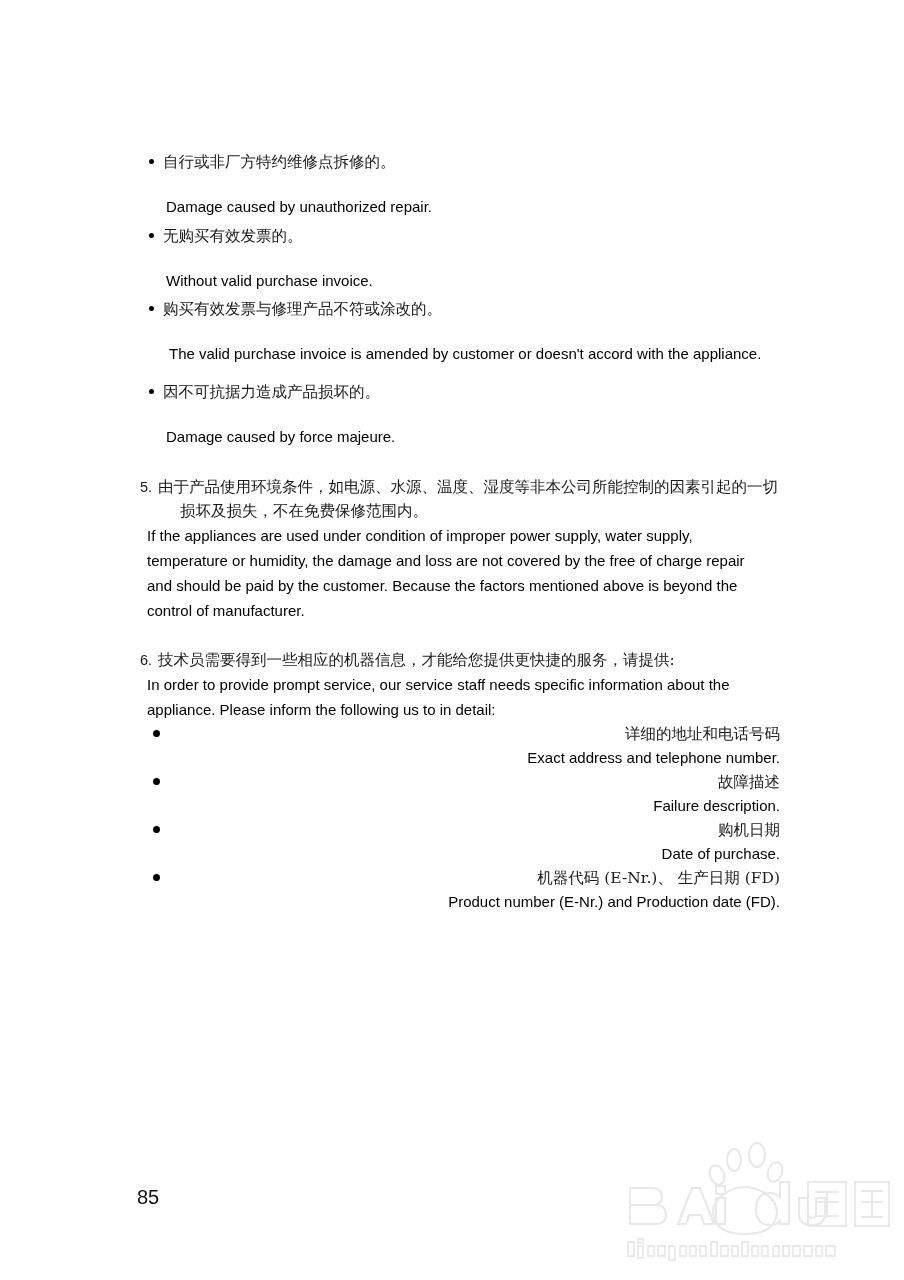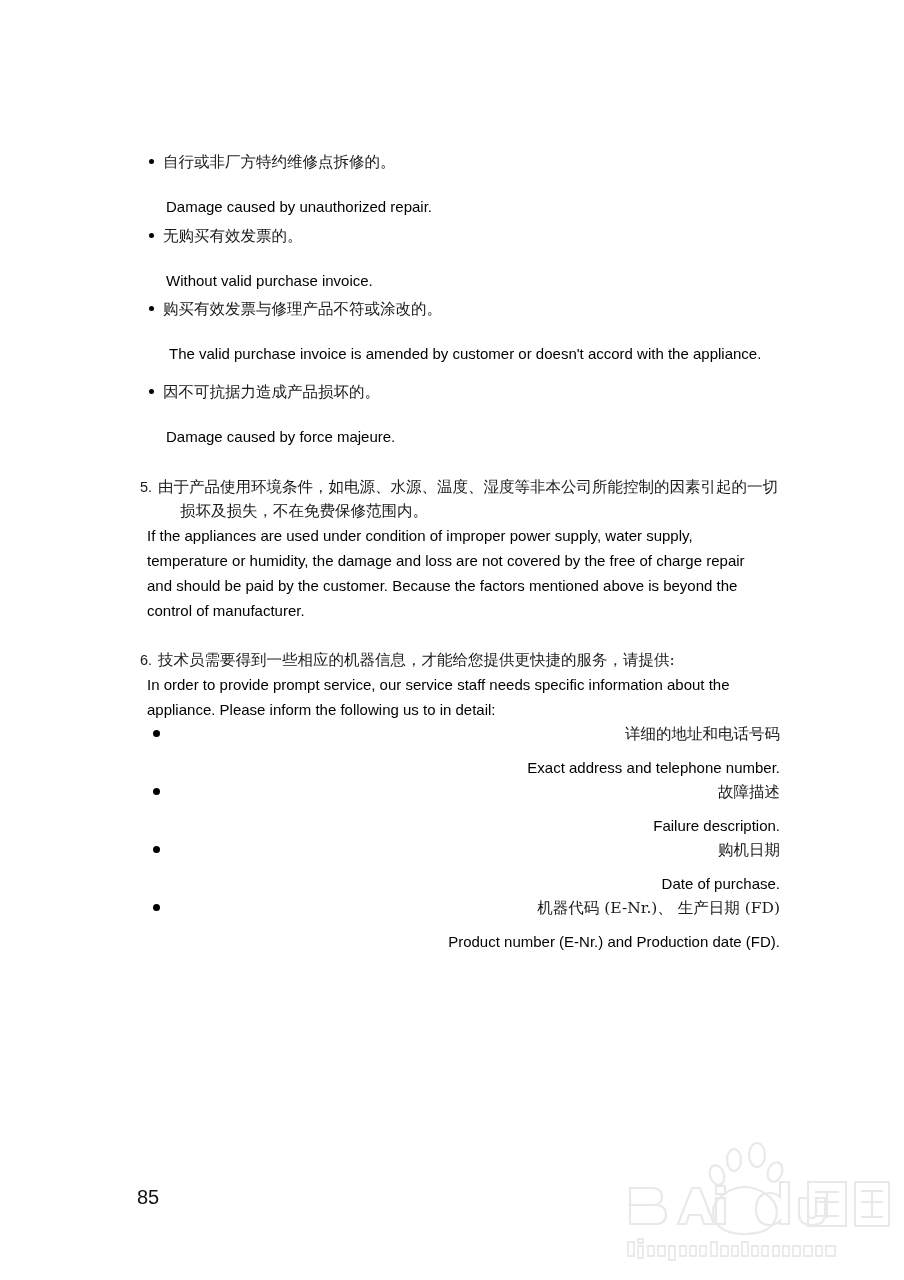--- a/index.html
+++ b/index.html
@@ -103,21 +103,20 @@
     top: 8px;
     width: 7px;
     height: 7px;
     border-radius: 50%;
     background: #000;
   }
   .list2 .item-en {
     padding-left: 7px;
     height: 24px;
     line-height: 24px;
-    margin-top: 10px;
   }
 
   
   .page-number {
     position: absolute;
     left: 137px;
     top: 1186px;
     font-family: "Liberation Sans", sans-serif;
     font-size: 20px;
     color: #111;

